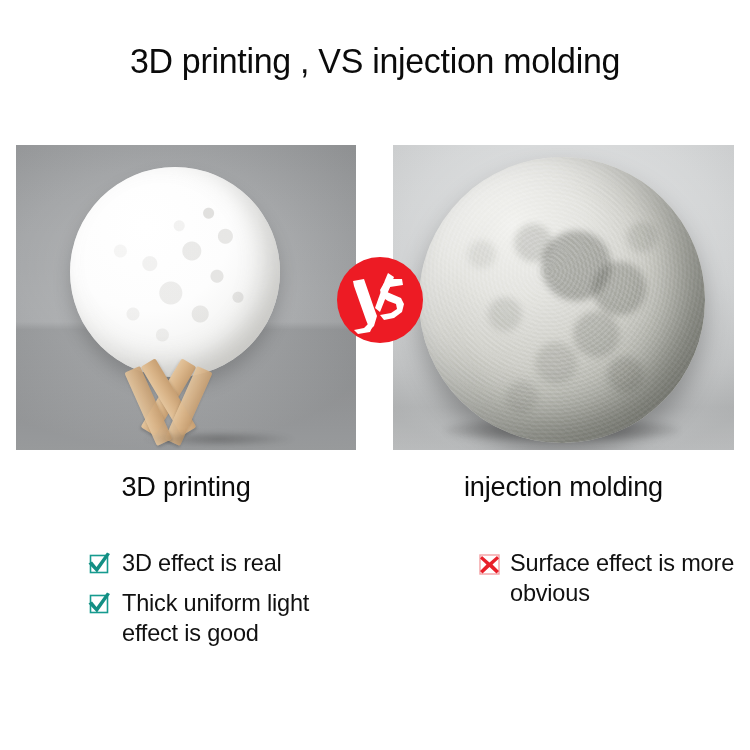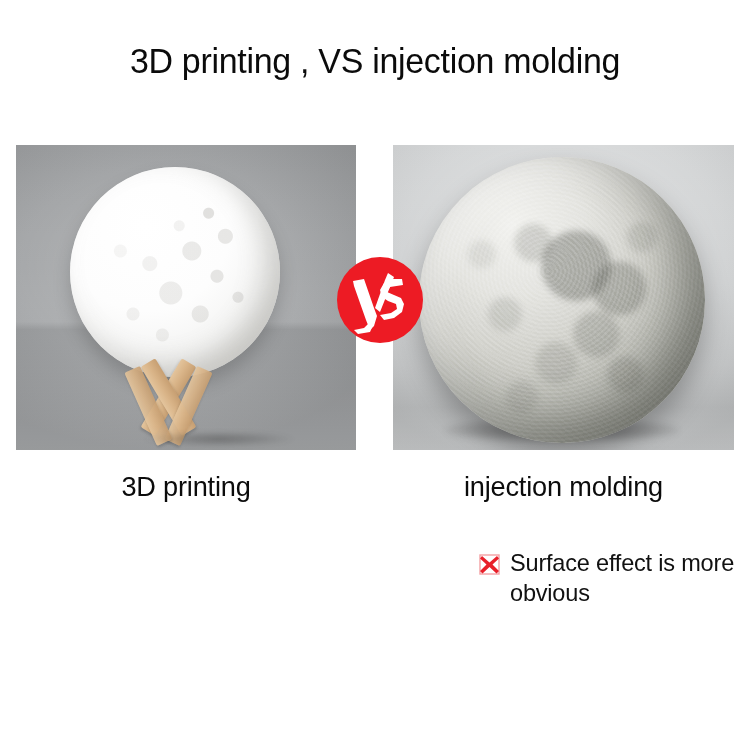--- a/index.html
+++ b/index.html
@@ -280,22 +280,40 @@
       <path d="M58 15 L59 21 L46 23 L43 28 L50 31 L57 34 L60 40 L58 48 L50 54 L40 56 L36 51 L47 49 L53 45 L52 40 L44 37 L38 33 L36 26 L40 19 L48 15 Z"></path>
     </g>
   </svg>
 </div>
 
 <div class="caption caption-left">3D printing</div>
 <div class="caption caption-right">injection molding</div>
 
 <div class="features features-left">
 
-
-
+  <div class="feat-row">
+    <span class="feat-icon">
+      <svg width="27" height="27" viewBox="0 0 27 27">
+        <rect x="4.5" y="5.5" width="17" height="17" fill="none" stroke="#169B8F" stroke-width="1.6"></rect>
+        <path d="M2.5 13.5 L6 11.5 L10.5 17 L21 2.5 L24 4 L11 22.5 Z" fill="#128E83"></path>
+      </svg>
+    </span>
+    <span class="feat-text">3D effect is real</span>
+  </div>
+
+
+  <div class="feat-row">
+    <span class="feat-icon">
+      <svg width="27" height="27" viewBox="0 0 27 27">
+        <rect x="4.5" y="5.5" width="17" height="17" fill="none" stroke="#169B8F" stroke-width="1.6"></rect>
+        <path d="M2.5 13.5 L6 11.5 L10.5 17 L21 2.5 L24 4 L11 22.5 Z" fill="#128E83"></path>
+      </svg>
+    </span>
+    <span class="feat-text">Thick uniform light effect is good</span>
+  </div>
 
 </div>
 
 <div class="features features-right">
 
   <div class="feat-row">
     <span class="feat-icon">
       <svg width="27" height="27" viewBox="0 0 27 27">
         <rect x="4" y="5" width="19" height="19" fill="none" stroke="#F4A0A4" stroke-width="1.4"></rect>
         <path d="M6 6 L13.5 12.5 L21 6 L23 8.5 L16.5 14.5 L23 21 L20.5 23.5 L13.5 17 L6.5 23.5 L4 21 L10.5 14.5 L4 8.5 Z" fill="#E8202A"></path>

